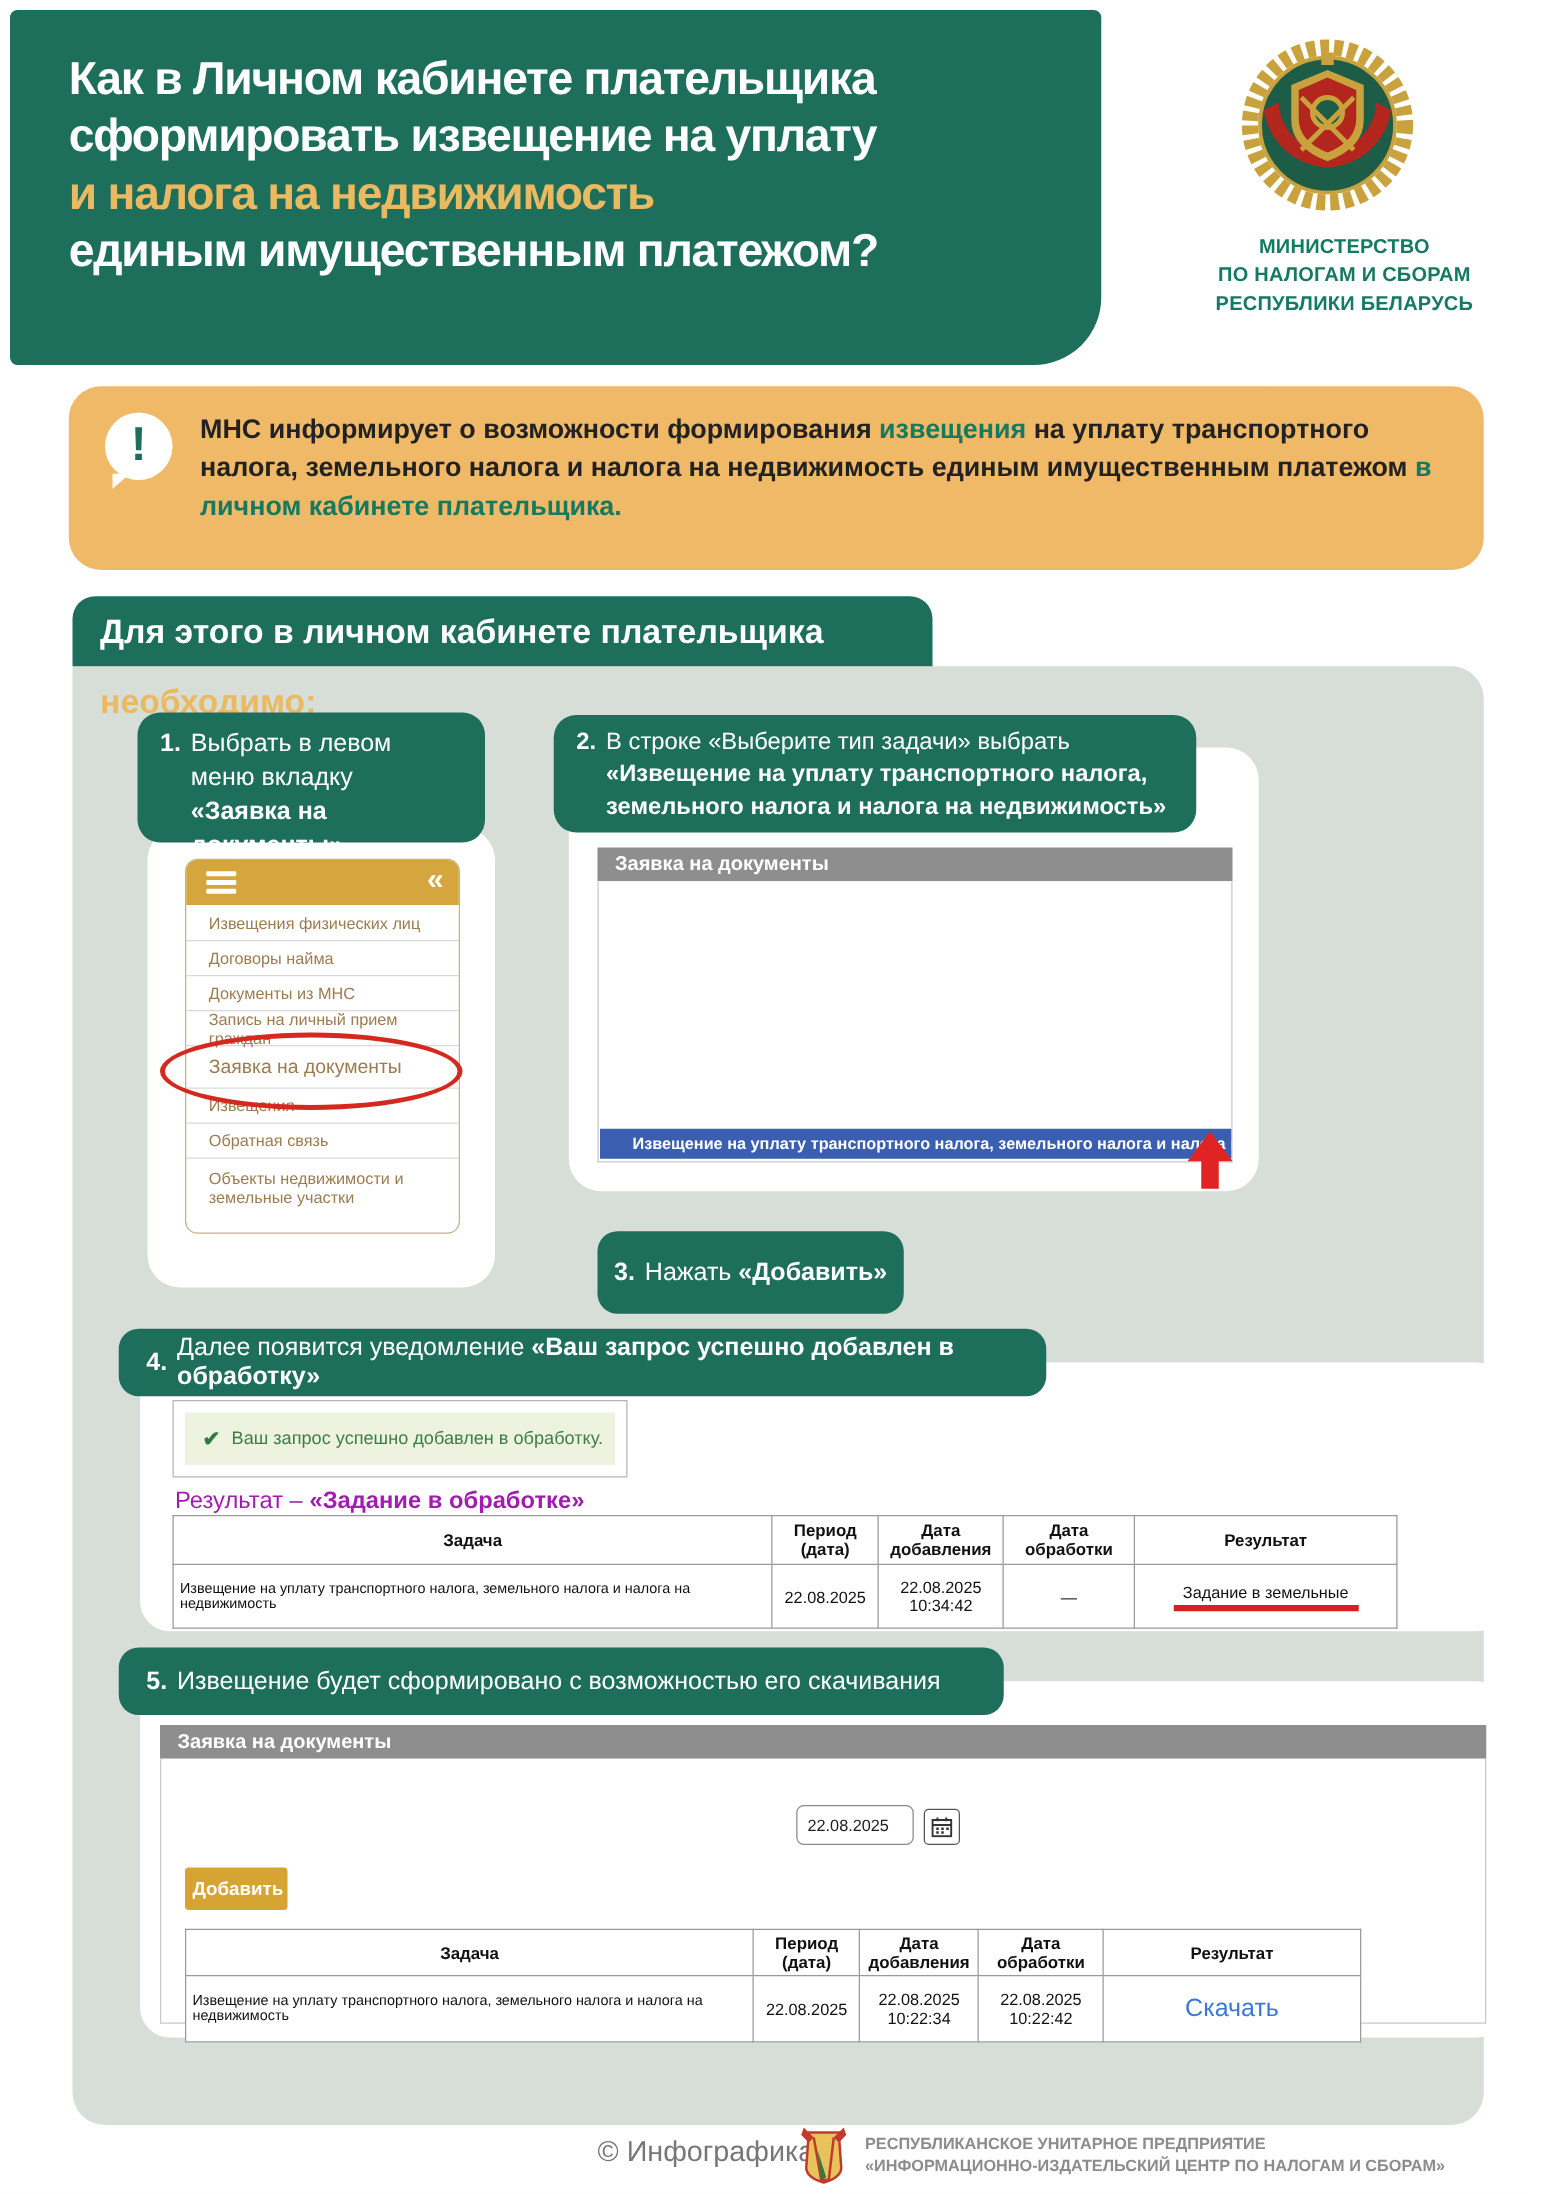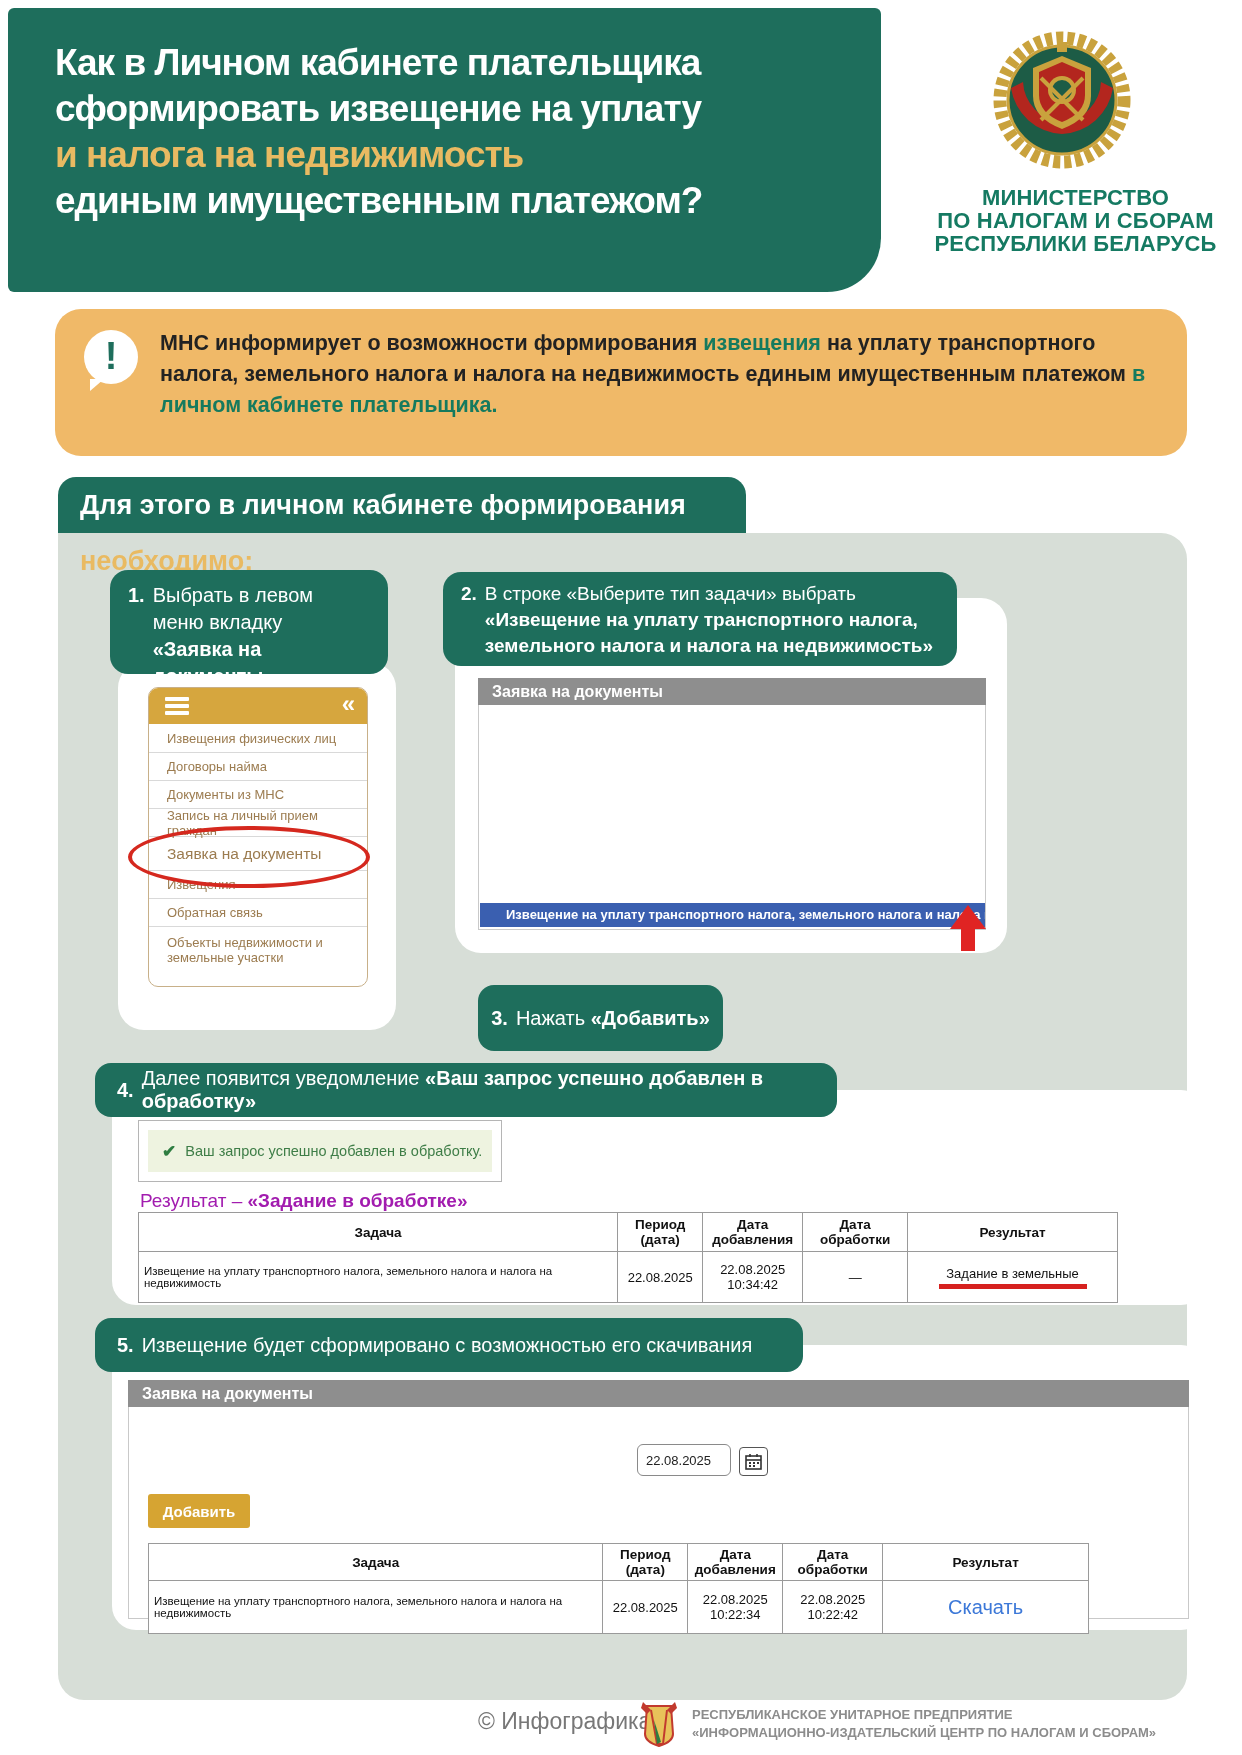--- a/index.html
+++ b/index.html
@@ -5,21 +5,21 @@
   html,body{margin:0;padding:0;background:#ffffff;}
   body{width:1242px;height:1755px;position:relative;font-family:"Liberation Sans",sans-serif;overflow:hidden;}
   .abs{position:absolute;}
 
   
   #header-block{left:8px;top:8px;width:873px;height:284px;background:#1e6e5c;border-radius:6px 6px 54px 6px;z-index:1;}
   #header-title{left:55px;top:40px;width:800px;font-weight:bold;font-size:37px;line-height:46px;letter-spacing:-1px;color:#ffffff;z-index:2;}
   #header-title .gold{color:#e9ba62;}
   #logo-zone{left:881px;top:8px;width:361px;height:284px;text-align:center;}
   #ministry-emblem{margin:22px auto 6px auto;display:block;}
-  #ministry-name{font-weight:bold;font-size:22px;line-height:23px;color:#157a62;letter-spacing:0.2px;margin-left:28px;}
+  #ministry-name{font-weight:bold;font-size:16px;line-height:23px;color:#157a62;letter-spacing:0.2px;margin-left:28px;}
 
   
   #notice-box{left:55px;top:309px;width:1132px;height:147px;background:#f0b968;border-radius:26px;}
   #notice-icon{left:84px;top:330px;width:54px;height:54px;background:#ffffff;border-radius:50%;text-align:center;font-weight:bold;font-size:38px;line-height:52px;color:#1e6e5c;}
   #notice-icon:after{content:"";position:absolute;left:6px;bottom:-7px;width:0;height:0;border-left:14px solid #ffffff;border-bottom:12px solid transparent;}
   #notice-text{left:160px;top:328px;width:990px;font-weight:bold;font-size:21.5px;line-height:31px;color:#222222;}
   #notice-text .teal{color:#157a5e;}
 
   
   #section-banner{left:58px;top:477px;width:688px;height:56px;background:#1e6e5c;border-radius:18px 18px 0 0;color:#fff;font-weight:bold;font-size:27px;line-height:56px;padding-left:22px;box-sizing:border-box;z-index:3;}
@@ -83,21 +83,21 @@
   
   #step5-box{left:95px;top:1318px;width:708px;height:54px;font-size:20px;border-radius:16px;display:flex;align-items:center;padding-left:22px;}
   #panel5{left:112px;top:1345px;width:1093px;height:285px;border-radius:24px;}
   #p5-graybar{left:128px;top:1380px;width:1061px;height:27px;}
   #p5-content{left:128px;top:1407px;width:1061px;height:212px;background:#ffffff;border:1px solid #c9c9c9;border-top:none;z-index:3;box-sizing:border-box;}
   #p5-label{left:148px;top:1420px;font-size:15px;}
   #p5-select{left:148px;top:1444px;width:482px;height:32px;font-size:12.5px;}
   #p5-date-label{left:637px;top:1420px;font-size:15px;color:#444;}
   #p5-date-input{left:637px;top:1444px;width:94px;height:32px;border:1.5px solid #8a8a8a;border-radius:6px;font-size:13px;color:#222;padding:0 8px;box-sizing:border-box;font-family:"Liberation Sans",sans-serif;background:#fff;z-index:4;}
   #p5-cal-btn{left:739px;top:1447px;width:27px;height:27px;border:1.5px solid #555;border-radius:4px;background:#fff;display:flex;align-items:center;justify-content:center;z-index:4;}
-  #add-btn{left:148px;top:1494px;width:102px;height:34px;background:#d6a432;color:#ffffff;font-weight:bold;font-size:15px;border:none;border-radius:3px;z-index:4;font-family:"Liberation Sans",sans-serif;}
+  #add-btn{left:148px;top:1494px;width:82px;height:34px;background:#d6a432;color:#ffffff;font-weight:bold;font-size:15px;border:none;border-radius:3px;z-index:4;font-family:"Liberation Sans",sans-serif;}
   #table5{left:148px;top:1543px;width:941px;}
   #table5 th{height:32px;} #table5 td{height:48px;}
   #download-link{color:#3c78d8;font-size:20px;text-decoration:none;text-align:center;}
 
   
   #footer-copy{left:478px;top:1708px;font-size:23px;color:#777777;}
   #footer-emblem{left:637px;top:1700px;}
   #footer-org{left:692px;top:1706px;font-size:13px;line-height:18px;font-weight:bold;color:#8c8c8c;}
 </style>
 </head>
@@ -134,21 +134,21 @@
 <div class="abs" id="notice-box"></div>
 <div class="abs" id="notice-icon">!</div>
 <div class="abs" id="notice-text">
   <span>МНС информирует о возможности формирования</span>
   <span class="teal">извещения</span>
   <span>на уплату транспортного налога, земельного налога и налога на недвижимость единым имущественным платежом</span>
   <span class="teal">в личном кабинете плательщика.</span>
 </div>
 
 <div class="abs" id="section-banner">
-  <span>Для этого в личном кабинете формирования</span>
+  <span>Для этого в личном кабинете плательщика</span>
   <span class="gold">необходимо:</span>
 </div>
 <div class="abs" id="main-container"></div>
 
 <div class="abs step-box" id="step1-box">
   <span class="step-num">1.</span>
   <span>
     <span>Выбрать в левом</span><br>
     <span>меню вкладку</span><br>
     <b>«Заявка на документы»</b>

